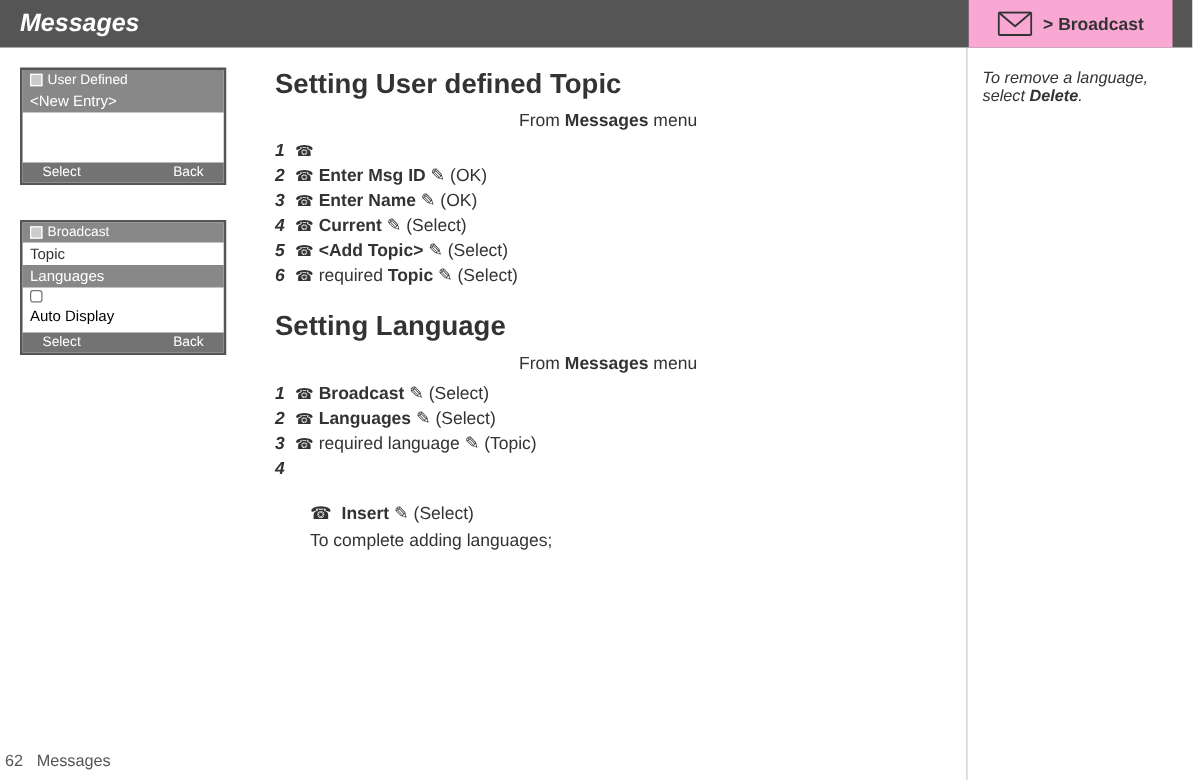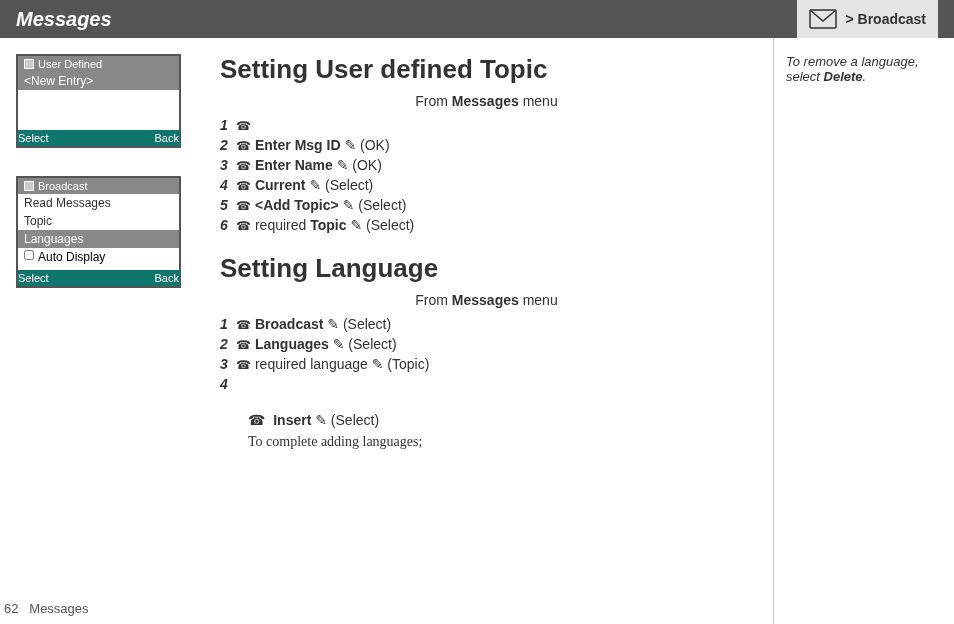--- a/index.html
+++ b/index.html
@@ -24,22 +24,22 @@
     .header-title {
       color: #fff;
       font-size: 20px;
       font-style: italic;
       font-weight: bold;
     }
     .header-right {
       display: flex;
       align-items: center;
       gap: 8px;
-      background: #e5e5e5;
-      padding: 4px 12px;
+      background: #f9a8d4;
+      padding: 4px 23px;
       height: 38px;
     }
     .header-right .mail-icon {
       width: 28px;
       height: 20px;
     }
     .header-right-text {
       font-size: 14px;
       font-weight: bold;
       color: #333;
@@ -88,50 +88,51 @@
     .phone-ui .menu-item {
       padding: 2px 6px;
       color: #333;
       font-size: 12px;
     }
     .phone-ui .menu-item.selected {
       background: #888;
       color: #fff;
     }
     .phone-ui .bottom-bar {
-      background: #0f766e;
+      background: #737373;
       display: flex;
       justify-content: space-between;
-      padding: 2px 0;
+      padding: 2px 16px;
       margin-top: 4px;
     }
     .phone-ui .bottom-bar span {
       color: #fff;
       font-size: 11px;
     }
     .phone-ui .checkbox-item {
       padding: 2px 6px;
       display: flex;
       gap: 4px;
       font-size: 12px;
+      flex-direction: column;
     }
     .phone-ui .checkbox-item input {
       width: 10px;
       height: 10px;
     }
 
     
     .content {
       flex: 1;
       padding: 16px 20px;
       border-right: 1px solid #ccc;
     }
 
     .section-title {
-      font-size: 26px;
+      font-size: 22px;
       font-weight: bold;
       color: #333;
       margin-bottom: 8px;
     }
 
     .from-line {
       margin-bottom: 8px;
       font-size: 14px;
       color: #333;
       text-align: center;
@@ -221,21 +222,20 @@
         <span>Select</span>
         <span>Back</span>
       </div>
     </div>
 
     <div class="phone-ui sidebar-second">
       <div class="title-bar">
         <span class="icon-small"></span>
         <span>Broadcast</span>
       </div>
-      <div class="menu-item">Read Messages</div>
       <div class="menu-item">Topic</div>
       <div class="menu-item selected">Languages</div>
       <div class="checkbox-item">
         <input type="checkbox" style="">
         <span>Auto Display</span>
       </div>
       <div class="bottom-bar">
         <span>Select</span>
         <span>Back</span>
       </div>
@@ -304,21 +304,21 @@
           <span>required language ✎ (Topic)</span>
         </li>
         <li>
           <span class="step-num"><em>4</em></span>
         </li>
       </ul>
       <div class="step-indent">
         <span>☎</span>
         &nbsp;<span class="bold">Insert</span> ✎ (Select)
       </div>
-      <div class="step-indent" style="margin-top:6px;font-family:Liberation Serif, serif;">
+      <div class="step-indent" style="margin-top:6px;">
         To complete adding languages;
       </div>
     </div>
   </div>
 
   <div class="side-note">
     <p>
       <em><span>To remove a language, select </span><strong>Delete</strong><span>.</span></em>
     </p>
   </div>

